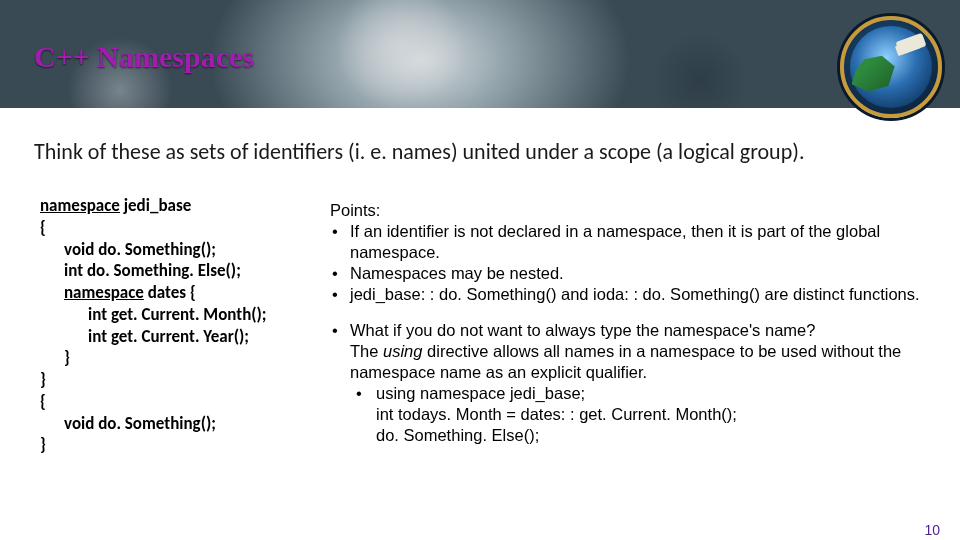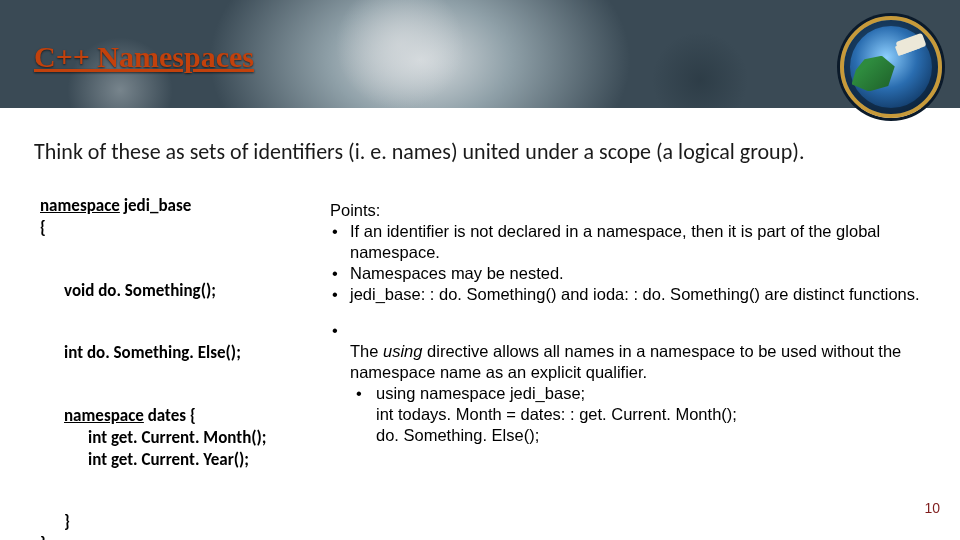--- a/index.html
+++ b/index.html
@@ -17,23 +17,22 @@
     content: ""; position: absolute; inset: 0;
     background:
       radial-gradient(circle 70px at 120px 90px, rgba(180,190,195,0.5), transparent 75%),
       radial-gradient(circle 80px at 400px 45px, rgba(210,215,218,0.75), transparent 80%),
       radial-gradient(circle 60px at 700px 80px, rgba(40,55,65,0.7), transparent 80%);
   }
 
   .title {
     position: absolute; top: 40px; left: 34px;
     font-family: Georgia, 'Times New Roman', serif;
-    font-weight: bold; font-size: 30px; color: #c2410c; z-index: 3;
+    font-weight: bold; font-size: 30px; color: #a21caf; z-index: 3;
     text-shadow: 0 1px 2px rgba(0,0,0,0.6);
-    text-decoration: underline;
   }
 
   .logo {
     position: absolute; top: 16px; right: 18px; width: 102px; height: 102px;
     border-radius: 50%;
     background: radial-gradient(circle at 45% 40%, #8fd0ff 0%, #2a6db0 40%, #0b2d55 80%);
     border: 4px solid #c79a3a;
     box-shadow: 0 0 0 3px #0b1a2a, inset 0 0 0 6px rgba(11,26,42,0.6);
     z-index: 4;
   }
@@ -52,21 +51,21 @@
   .intro {
     position: absolute; top: 138px; left: 34px; width: 900px;
     font-size: 22px; color: #1a1a1a;
   }
 
   .code-col {
     position: absolute; top: 195px; left: 40px; width: 270px;
     font-size: 17px; line-height: 1.28; color: #000; font-weight: bold;
   }
   .code-col div { white-space: pre; }
-  .ind1 { padding-left: 24px; margin-top: 41px; }
+  .ind1 { padding-left: 24px; }
   .ind2 { padding-left: 48px; }
   .tok-ns { text-decoration: underline; }
 
   .points-col {
     position: absolute; top: 200px; left: 330px; width: 610px;
     font-size: 16.5px; line-height: 1.28; color: #000;
     font-family: Arial, sans-serif;
   }
   .points-col .hdr { margin-bottom: 0; }
   .bul { display: flex; }
@@ -74,22 +73,22 @@
   .bul .txt { flex: 1; }
   .gap { height: 14px; }
   .sub { display: flex; padding-left: 26px; }
   .sub .dot { width: 20px; flex: none; }
   .sub .txt { flex: 1; }
   .subplain { padding-left: 46px; }
   .exline { padding-left: 26px; }
   .em { font-style: italic; margin-top: 28px; }
 
   .pagenum {
-    position: absolute; bottom: 24px; right: 20px;
-    font-size: 14px; color: #7f1d1d; font-family: Arial, sans-serif;
+    position: absolute; bottom: 2px; right: 20px;
+    font-size: 14px; color: #4c1d95; font-family: Arial, sans-serif;
   }
 </style>
 </head>
 <body>
 
 <div class="slide">
 
   <div class="header-band"></div>
   <div class="logo"></div>
   <div class="title">C++ Namespaces</div>
@@ -122,21 +121,21 @@
         <span class="txt">Namespaces may be nested.</span>
       </div>
     <div class="bul">
         <span class="dot">•</span>
         <span class="txt">jedi_base: : do. Something() and ioda: : do. Something() are distinct functions.</span>
       </div>
     <div class="gap"></div>
     <div class="bul">
         <span class="dot">•</span>
         <span class="txt">
-      <br>
+      <span>What if you do not want to always type the namespace's name?</span><br>
       <span>The </span><span class="em">using</span><span> directive allows all names in a namespace to be used without the namespace name as an explicit qualifier.</span>
     </span>
       </div>
     <div class="sub">
         <span class="dot">•</span>
         <span class="txt">using namespace jedi_base;</span>
       </div>
     <div class="subplain">int todays. Month = dates: : get. Current. Month();</div>
     <div class="subplain">do. Something. Else();</div>
   </div>

